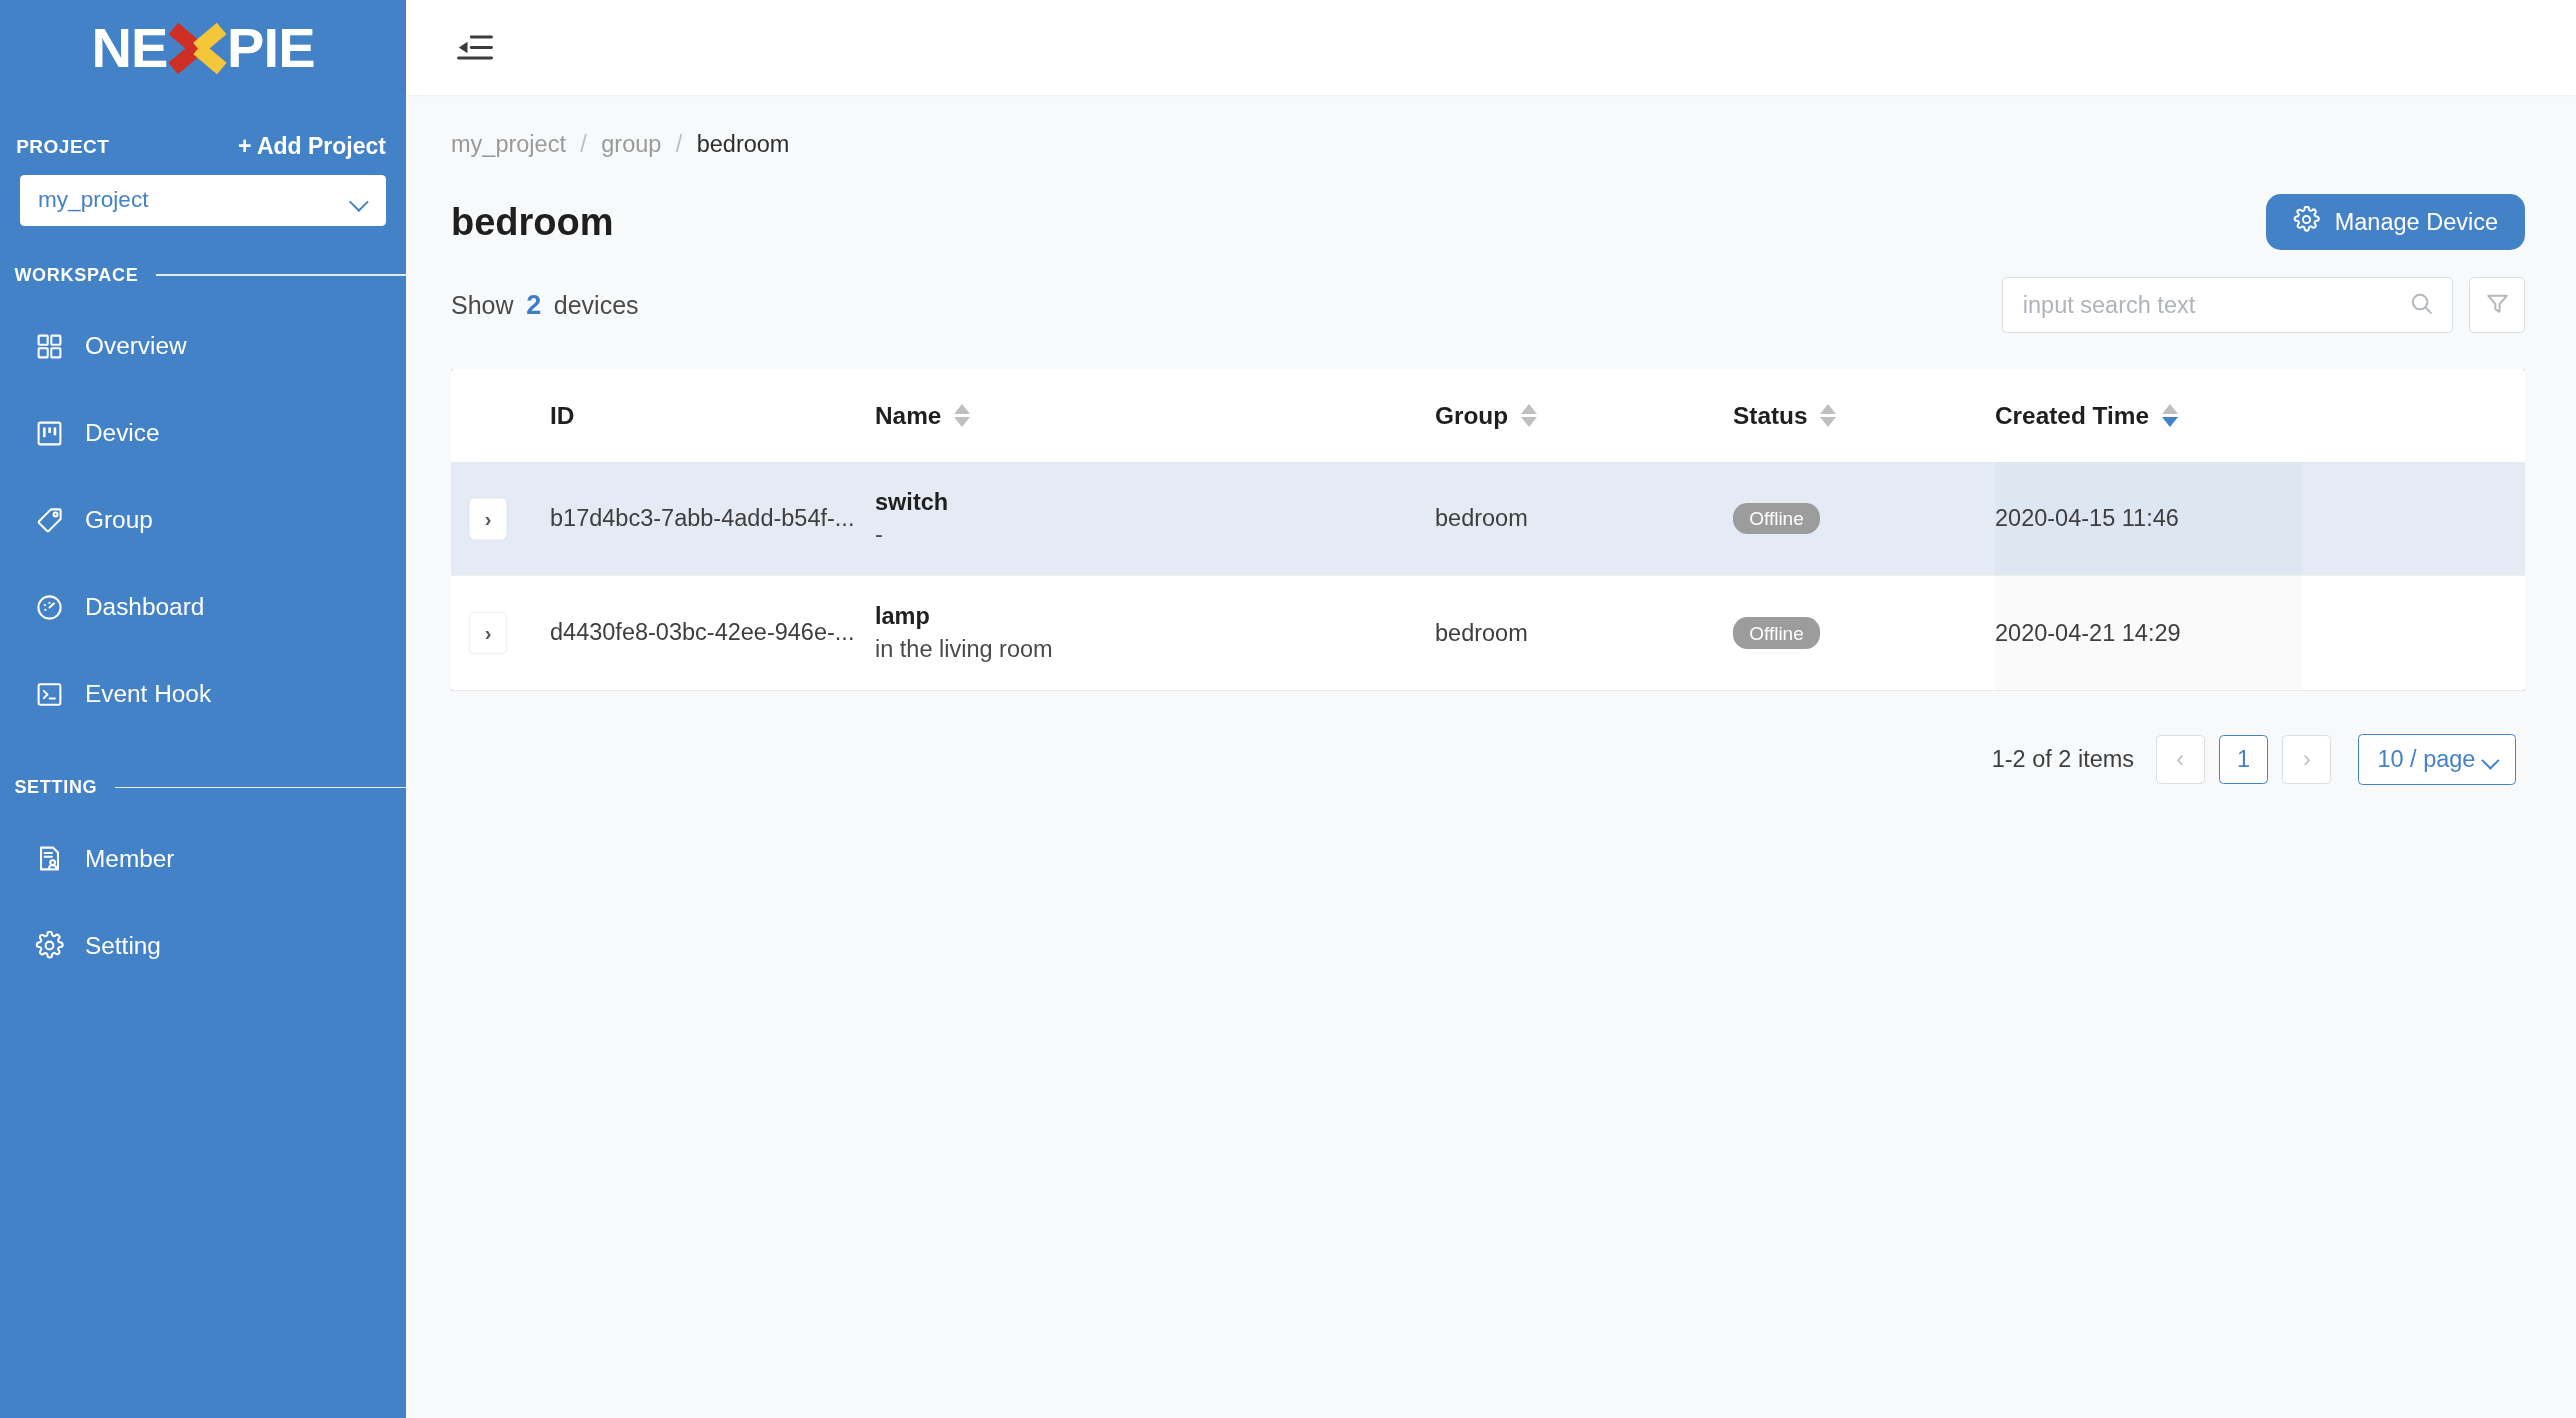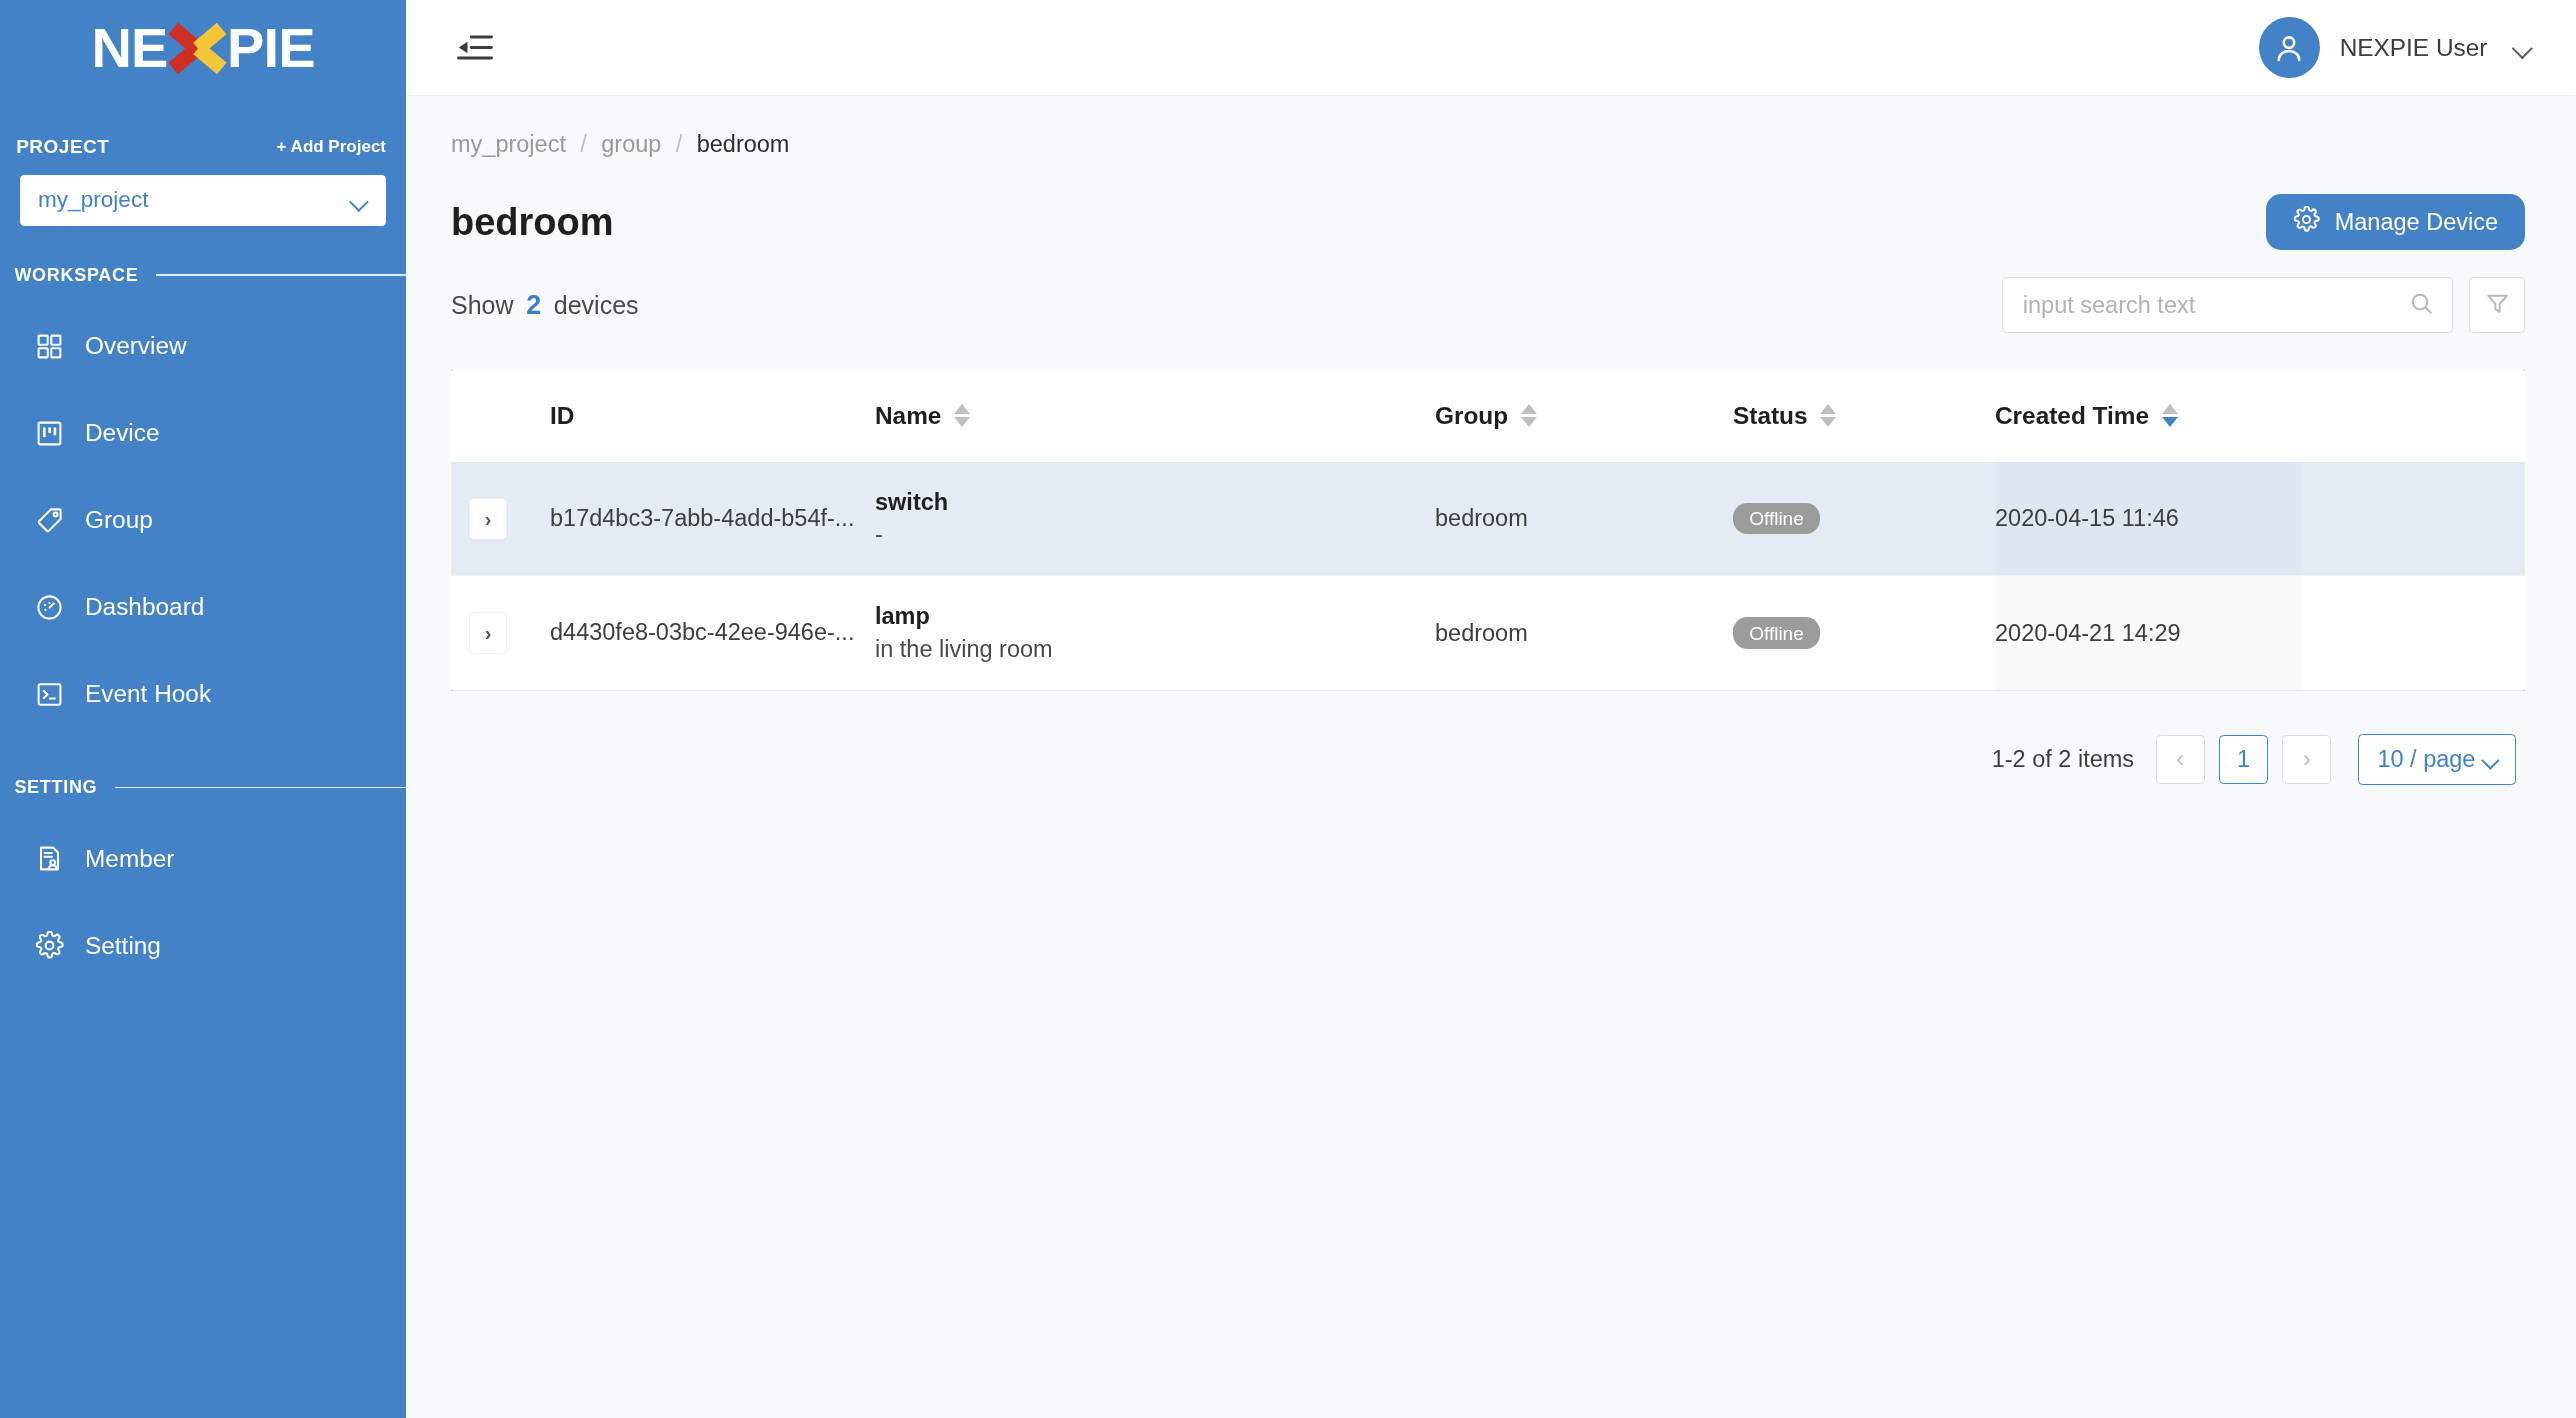--- a/index.html
+++ b/index.html
@@ -29,21 +29,21 @@
   .logo-x .m3 { position: absolute; width: 31px; height: 15.3px; top: 19px; right: -3.6px;
                 background: #F5C63A; transform: rotate(-40deg); transform-origin: 0% 50%; }
   .logo-x .m4 { position: absolute; width: 31px; height: 15.3px; top: 19px; right: -3.6px;
                 background: #F5C63A; transform: rotate(40deg); transform-origin: 0% 50%; }
 
   .project-head {
     display: flex; align-items: center; justify-content: space-between;
     padding: 0 20px 0 16.2px; height: 49px; margin-top: 27px; gap: 10px;
   }
   .project-label { color: #ffffff; font-size: 19px; font-weight: 700; letter-spacing: 0.5px; }
-  .add-project { color: #ffffff; font-size: 17px; font-weight: 700; cursor: pointer; white-space: nowrap; }
+  .add-project { color: #ffffff; font-size: 23px; font-weight: 700; cursor: pointer; white-space: nowrap; }
 
   .project-select {
     margin: 3.6px 20px 0 20px; height: 51px; background: #ffffff; border-radius: 4.5px;
     display: flex; align-items: center; justify-content: space-between;
     padding: 0 16.2px 0 18px; cursor: pointer;
   }
   .project-select .val { color: #4482C8; font-size: 22.6px; }
   .chev { width: 20px; height: 10.8px; position: relative; }
   .chev::before {
     content: ""; position: absolute; left: 1.8px; top: 0px; width: 11.7px; height: 11.7px;
@@ -319,30 +319,20 @@
     <header class="topbar">
       <span class="fold-icon">
         <svg viewBox="0 0 24 18" fill="none" stroke="#3C3C3C" stroke-width="1.9" stroke-linecap="round">
           <line x1="9.5" y1="2" x2="23" y2="2"></line>
           <line x1="9.5" y1="9" x2="23" y2="9"></line>
           <line x1="1" y1="16" x2="23" y2="16"></line>
           <polygon points="7,5.2 7,12.8 1.2,9" fill="#3C3C3C" stroke="none"></polygon>
         </svg>
       </span>
 
-      <div class="user-box">
-        <span class="avatar">
-          <svg viewBox="0 0 24 24" fill="none" stroke="#ffffff" stroke-width="1.8" stroke-linecap="round">
-            <circle cx="12" cy="8.2" r="3.7"></circle>
-            <path d="M4.8 20.5c0-3.9 3.2-6.4 7.2-6.4s7.2 2.5 7.2 6.4"></path>
-          </svg>
-        </span>
-        <span class="user-name">NEXPIE User</span>
-        <span class="chev-dark"></span>
-      </div>
     </header>
 
     <div class="content">
 
       <div class="breadcrumb">
         <span class="bc-item">my_project</span>
         <span class="bc-sep">/</span>
         <span class="bc-item">group</span>
         <span class="bc-sep">/</span>
         <span class="bc-item active">bedroom</span>

